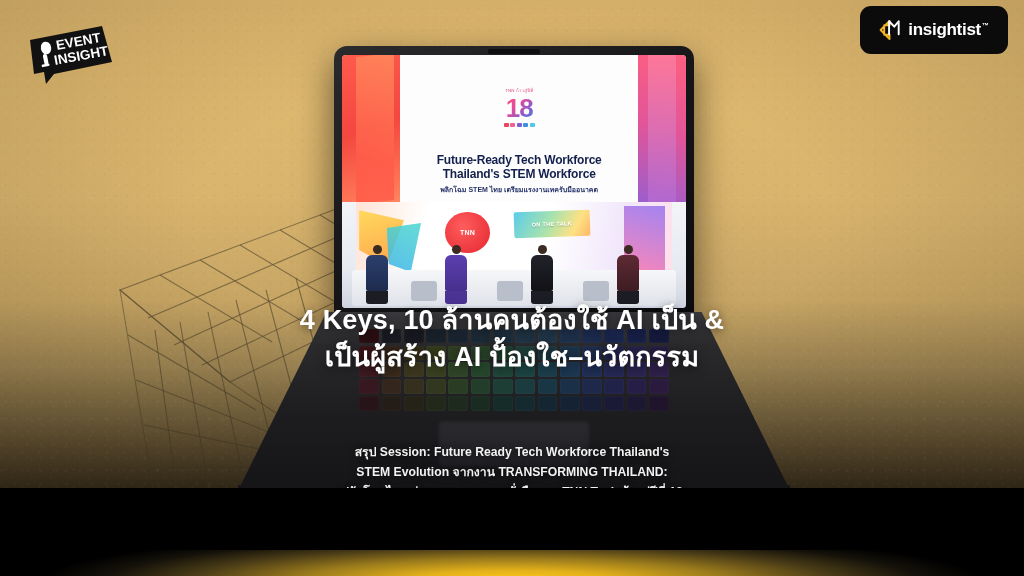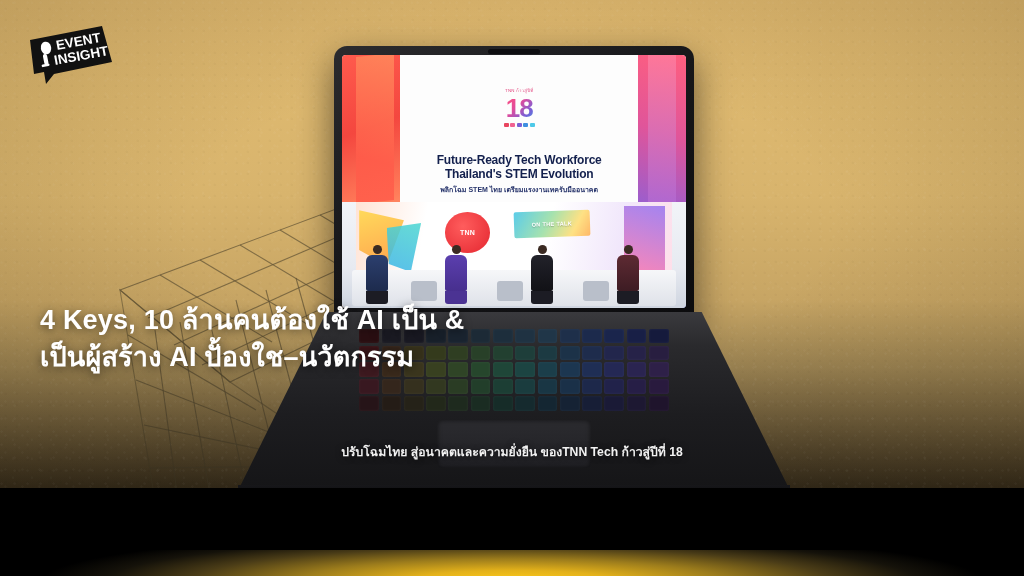--- a/index.html
+++ b/index.html
@@ -197,21 +197,21 @@
     border-radius:5px;background:linear-gradient(180deg,#2b2b2f,#202024);
     box-shadow:inset 0 0 5px rgba(0,0,0,.6);
   }
   .base .front{
     position:absolute;left:0;right:0;bottom:0;height:7%;
     background:linear-gradient(180deg,#17171a,#0a0a0c);border-radius:0 0 7px 7px;
   }
 
   
   .headline{
-    position:absolute;left:0;right:0;top:302px;
+    position:absolute;left:0;right:0;top:302px;text-align:center;
     color:#fff;font-weight:700;font-size:27px;line-height:1.38;
     letter-spacing:.2px;text-shadow:0 2px 10px rgba(0,0,0,.55);
     padding:0 40px;box-sizing:border-box;
   }
   .headline div{white-space:nowrap;}
   .subline{
     position:absolute;left:0;right:0;top:443px;text-align:center;
     color:#f2f2f2;font-weight:600;font-size:12.2px;line-height:1.63;
     text-shadow:0 1px 6px rgba(0,0,0,.6);
     padding:0 120px;box-sizing:border-box;
@@ -291,21 +291,21 @@
                   <i style="background:#f06292"></i>
                 <i style="background:#7a5fd6"></i>
                   <i style="background:#3f8fe0"></i>
                 <i style="background:#4ec9e8"></i>
               </div>
             </div>
           </div>
 
           <div class="slide-title">
             <div class="a">Future-Ready Tech Workforce</div>
-            <div class="a">Thailand's STEM Evolution</div>
+            <div class="a">Thailand's STEM Workforce</div>
             <div class="b">พลิกโฉม STEM ไทย เตรียมแรงงานเทครับมืออนาคต</div>
           </div>
 
           <div class="stage-photo">
             <div class="bgwall"></div>
             <div class="shapeA"></div>
             <div class="shapeB"></div>
             <div class="shapeC"></div>
             <div class="tnn">TNN</div>
             <div class="onthetalk">ON THE TALK</div>
@@ -426,33 +426,47 @@
       <div class="front"></div>
     </div>
   </div>
 
   <div class="headline">
     <div>4 Keys, 10 ล้านคนต้องใช้ AI เป็น &amp;</div>
     <div>เป็นผู้สร้าง AI ปั้องใช–นวัตกรรม</div>
   </div>
 
   <div class="subline">
+    <div>สรุป Session: Future Ready Tech Workforce Thailand's</div>
+    <div>STEM Evolution จากงาน TRANSFORMING THAILAND:</div>
     <div>ปรับโฉมไทย สู่อนาคตและความยั่งยืน ของTNN Tech ก้าวสู่ปีที่ 18</div>
   </div>
 
   <div class="bottom-band"></div>
   <div class="bottom-glow"></div>
 
   <div class="ei-logo">
     <svg viewBox="0 0 94 64">
       <path d="M6 18 L78 4 L88 40 L30 52 L22 62 L20 50 L10 52 Z" fill="#111"></path>
       <g fill="#fff">
         <ellipse cx="22" cy="26" rx="5.2" ry="6.4" transform="rotate(-11 22 26)"></ellipse>
         <rect x="19.6" y="32" width="4.2" height="11" rx="2" transform="rotate(-11 21.7 37.5)"></rect>
         <rect x="17.6" y="42" width="8" height="2.6" rx="1.3" transform="rotate(-11 21.6 43.3)"></rect>
       </g>
       <text x="33" y="28" font-family="Liberation Sans, sans-serif" font-size="13.5" font-weight="700" fill="#fff" transform="rotate(-10.5 33 28)">EVENT</text>
       <text x="31" y="43" font-family="Liberation Sans, sans-serif" font-size="13.5" font-weight="700" fill="#fff" transform="rotate(-10.5 31 43)">INSIGHT</text>
     </svg>
   </div>
 
+  <div class="insightist">
+    <span class="mark">
+      <svg viewBox="0 0 24 22">
+        <path d="M10.5 2 L10.5 6.2 L5.2 6.2 L5.2 15.8 L10.5 15.8 L10.5 20 L1.6 11 Z" fill="none" stroke="#f0b429" stroke-width="1.9" stroke-linejoin="round"></path>
+        <path d="M13 20 L13 6.5 L18.4 12.2 L23 6.5 L23 20" fill="none" stroke="#ffffff" stroke-width="2" stroke-linejoin="round" stroke-linecap="round" transform="translate(-2.4,-4) scale(0.96)"></path>
+      </svg>
+    </span>
+    <span class="wm">
+      <span>insightist</span>
+        <sup>™</sup>
+    </span>
+  </div>
 
 </div>
 
 </body></html>

